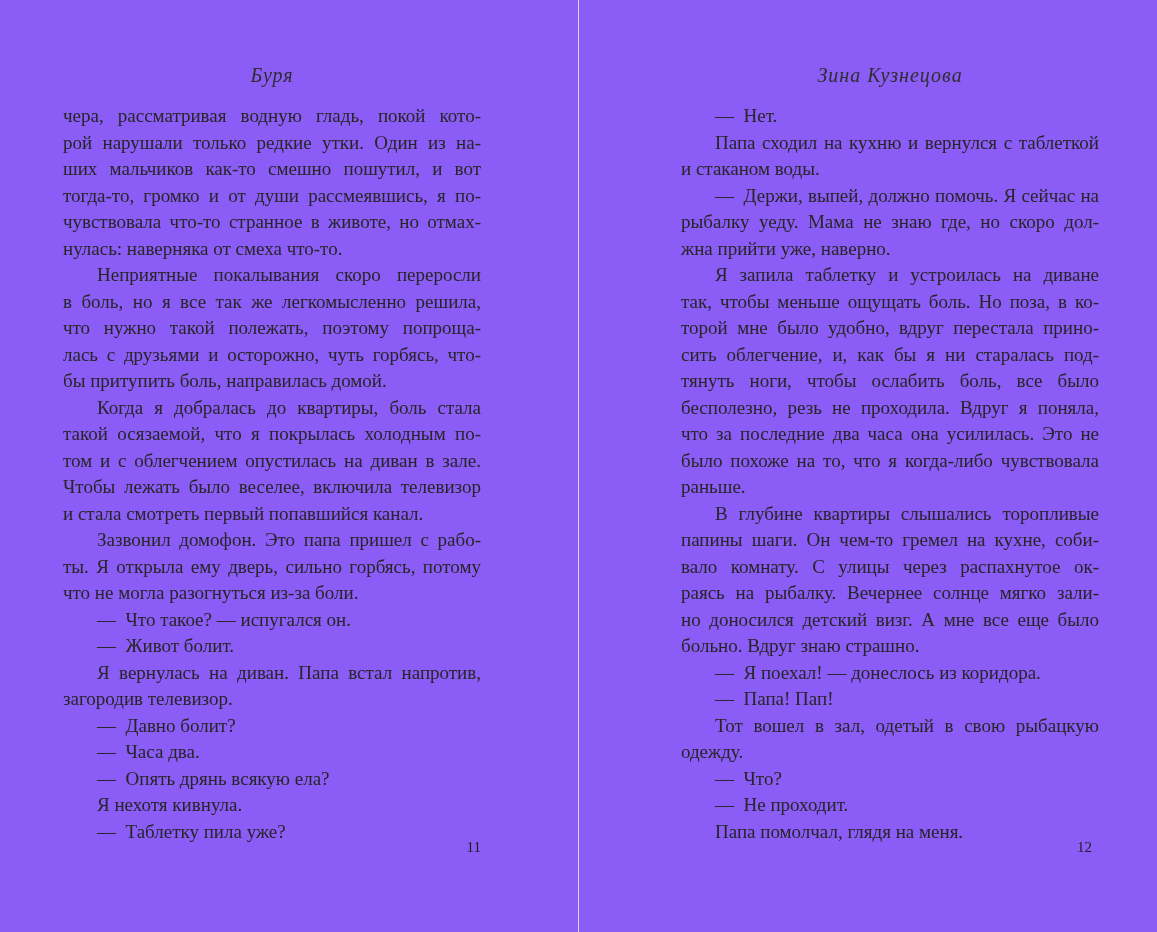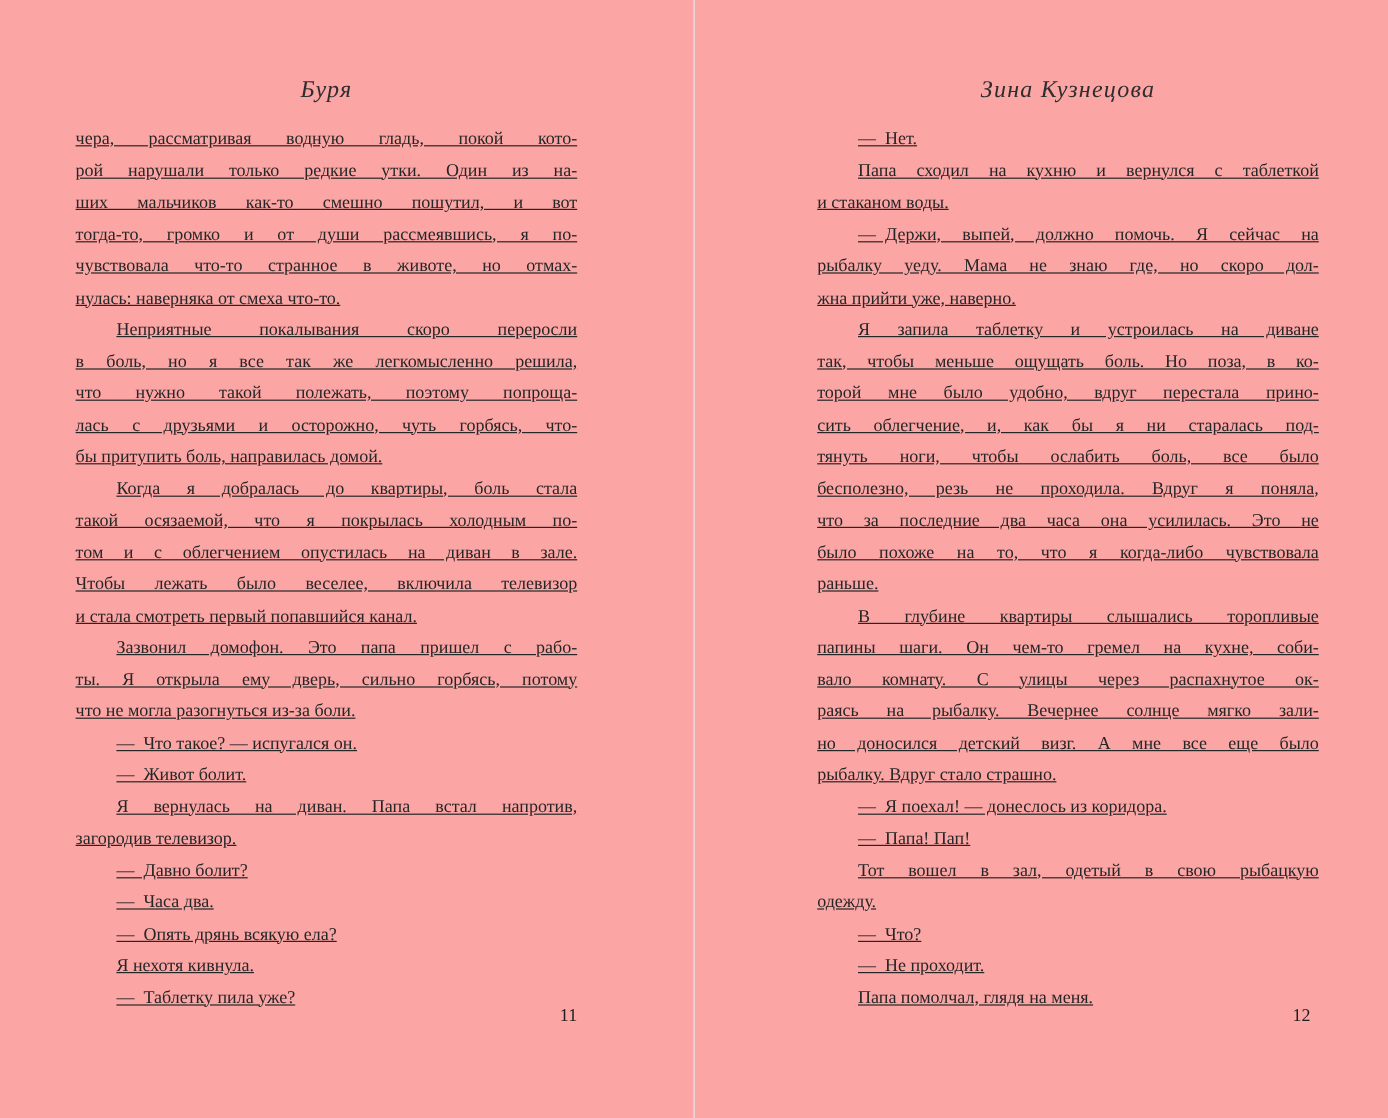--- a/index.html
+++ b/index.html
@@ -12,21 +12,21 @@
   }
   .spread {
     position: relative;
     width: 1157px; height: 932px;
     display: flex;
     background: #ffffff;
   }
   .page {
     position: relative;
     height: 932px;
-    background: #fca5a5;
+    background: #8b5cf6;
   }
   .page-left  { width: 578px; }
   .page-right { width: 578px; }
   .divider {
     width: 1px; height: 932px;
     background: #dcdce0;
     flex: 0 0 1px;
   }
   .text-col {
     position: absolute;
@@ -38,26 +38,25 @@
   .running-header {
     text-align: center;
     font-style: italic;
     font-size: 20px;
     line-height: 24px;
     letter-spacing: 1px;
     color: #2e2e2e;
     margin-bottom: 16px;
   }
   .line {
-    font-size: 15px;
+    font-size: 19px;
     line-height: 26.5px;
     text-align: justify;
     text-align-last: justify;
     white-space: normal;
-    text-decoration: underline;
   }
   .line.last   { text-align-last: left; }
   .line.indent { text-indent: 34px; }
   .page-number {
     position: absolute;
     top: 839px;
     font-size: 15px;
     font-weight: normal;
     color: #1f1f1f;
   }
@@ -125,21 +124,21 @@
           <div class="line">тянуть ноги, чтобы ослабить боль, все было</div>
           <div class="line">бесполезно, резь не проходила. Вдруг я поняла,</div>
           <div class="line">что за последние два часа она усилилась. Это не</div>
           <div class="line">было похоже на то, что я когда-либо чувствовала</div>
           <div class="line last">раньше.</div>
           <div class="line indent">В глубине квартиры слышались торопливые</div>
           <div class="line">папины шаги. Он чем-то гремел на кухне, соби-</div>
           <div class="line">вало комнату. С улицы через распахнутое ок-</div>
           <div class="line">раясь на рыбалку. Вечернее солнце мягко зали-</div>
           <div class="line">но доносился детский визг. А мне все еще было</div>
-          <div class="line last">рыбалку. Вдруг стало страшно.</div>
+          <div class="line last">больно. Вдруг знаю страшно.</div>
           <div class="line indent last">— Я поехал! — донеслось из коридора.</div>
           <div class="line indent last">— Папа! Пап!</div>
           <div class="line indent">Тот вошел в зал, одетый в свою рыбацкую</div>
           <div class="line last">одежду.</div>
           <div class="line indent last">— Что?</div>
           <div class="line indent last">— Не проходит.</div>
           <div class="line indent last">Папа помолчал, глядя на меня.</div>
         </div>
     </div>
     <div class="page-number">12</div>

